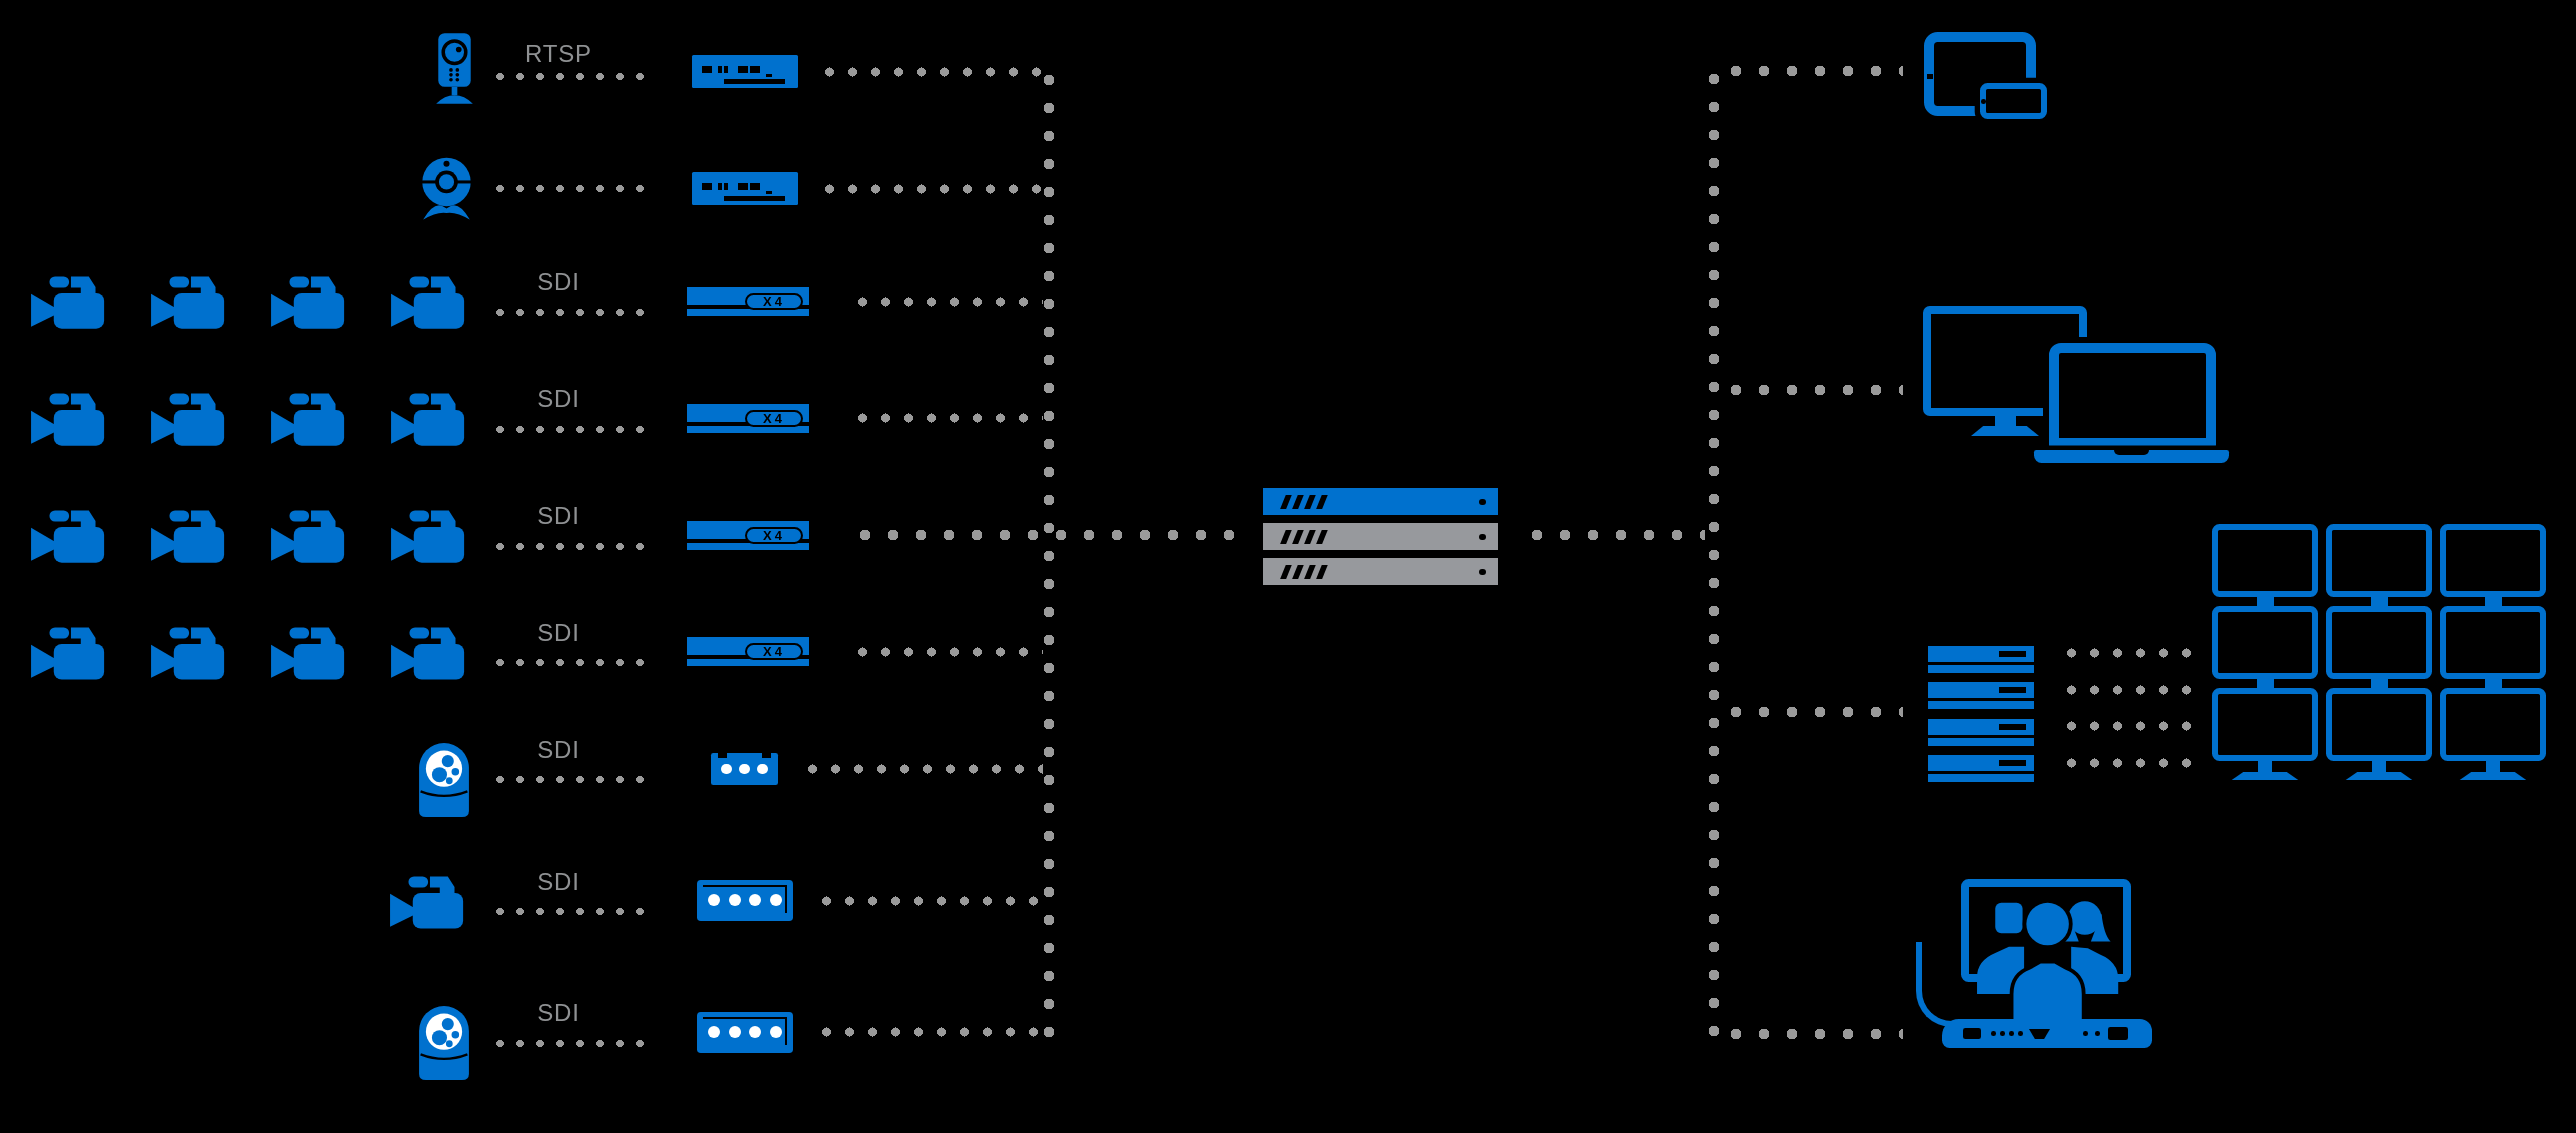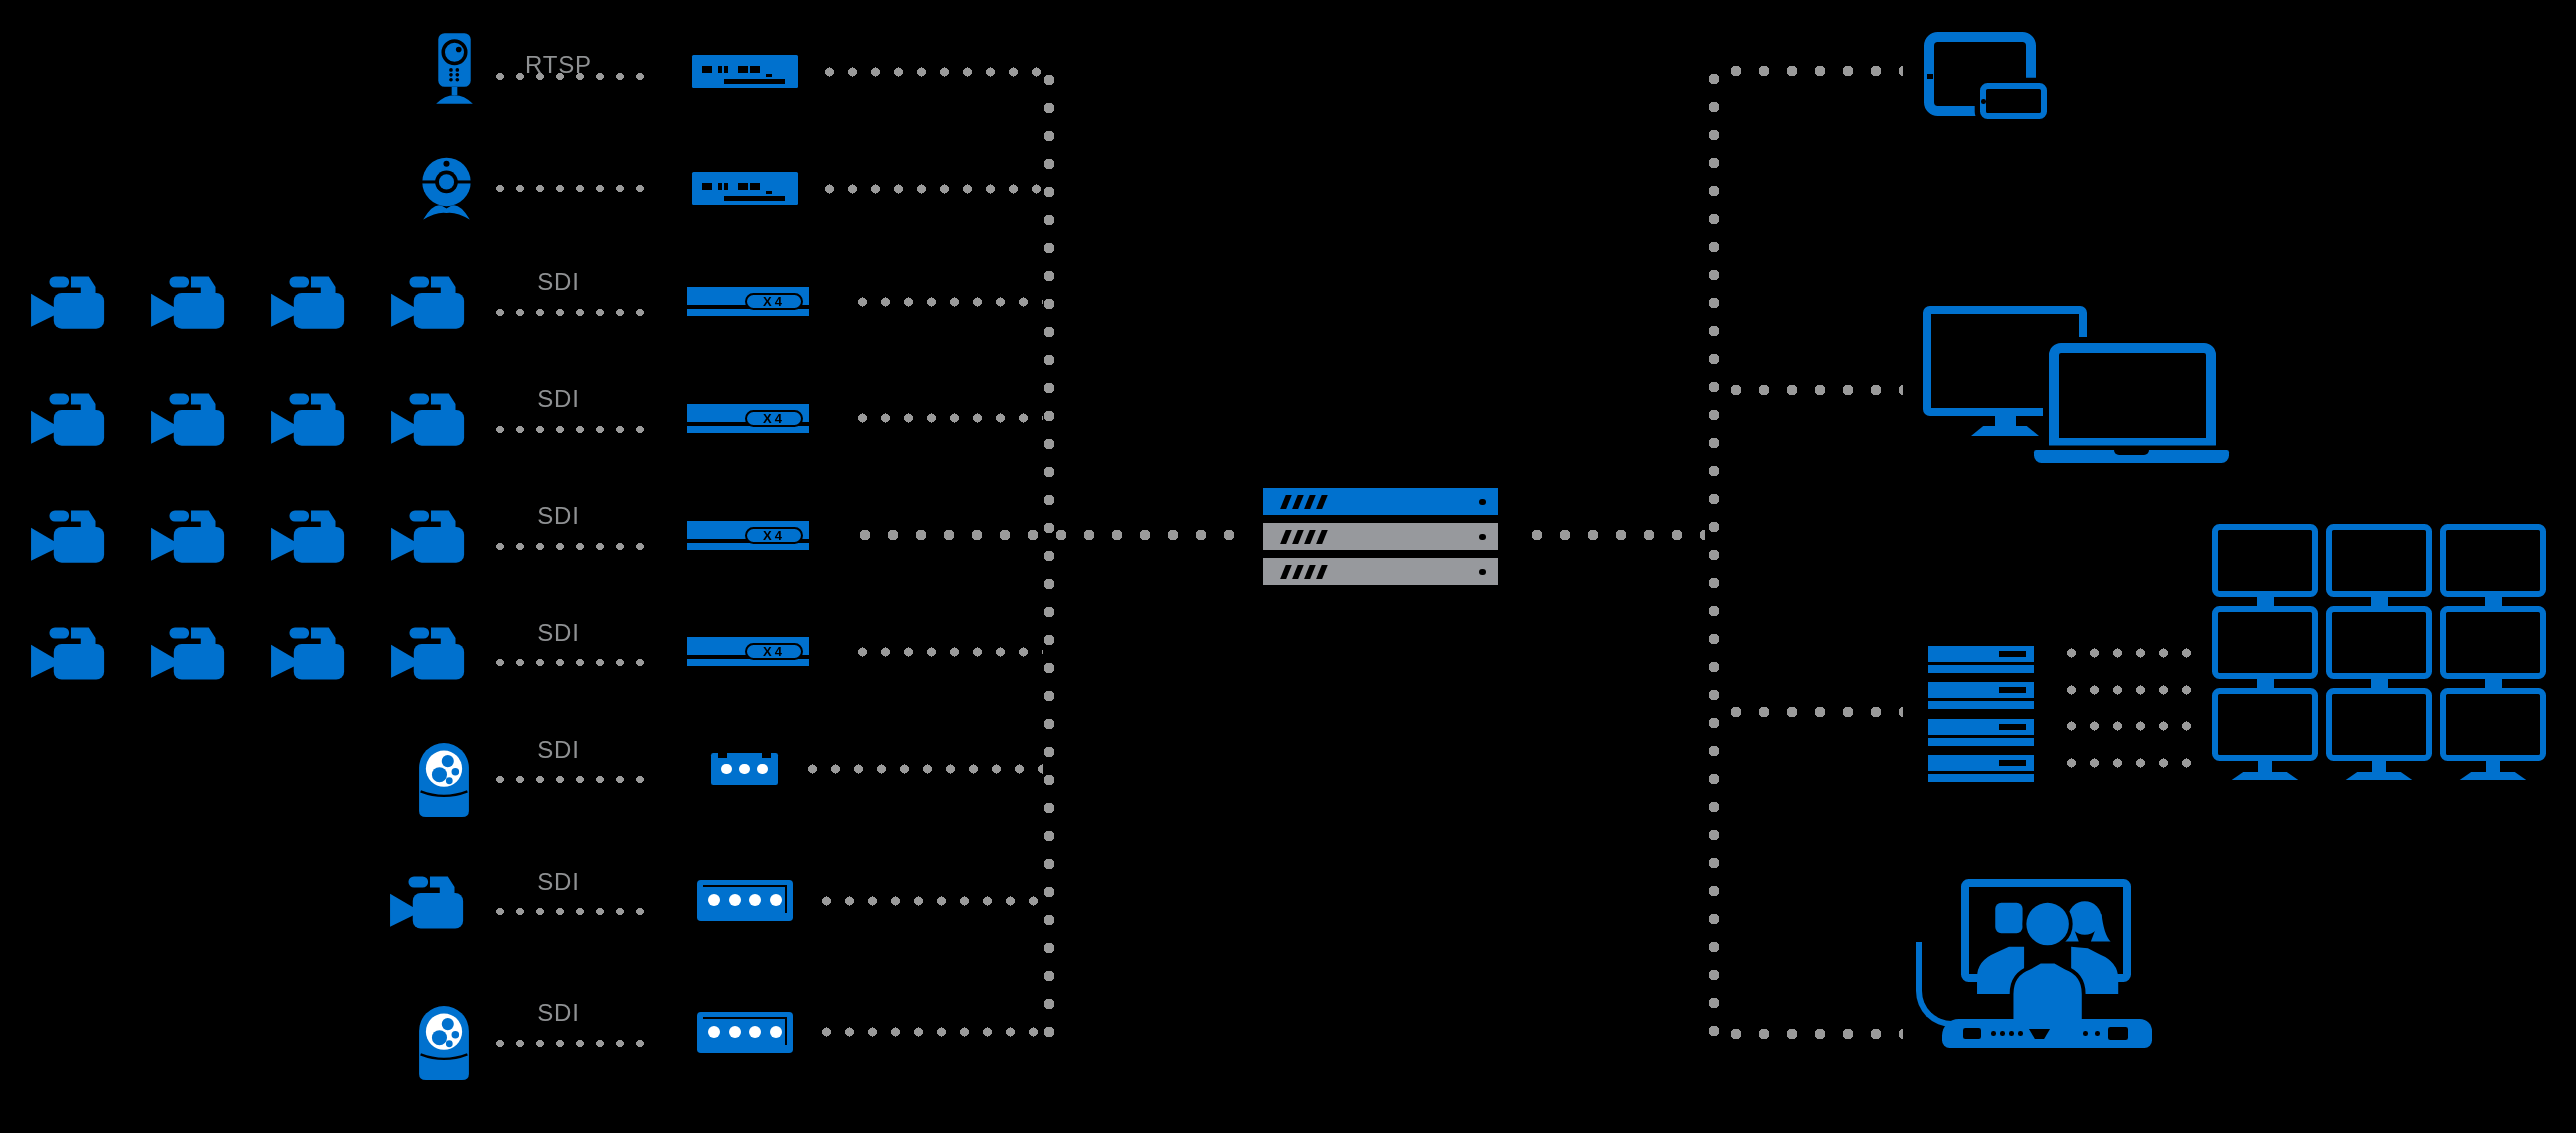--- a/index.html
+++ b/index.html
@@ -104,21 +104,21 @@
         <circle cx="48" cy="38" r="5" fill="#0071CE"></circle>
         <circle cx="40" cy="50" r="4.5" fill="#0071CE"></circle>
         <path d="M2,64 Q33,76 64,64" stroke="#000" stroke-width="3" fill="none"></path>
       </symbol>
     </defs>
   </svg>
 
   <svg class="abs" style="left:433px;top:33px;width:43px;height:71px" viewBox="0 0 56 94" width="43" height="71">
       <use href="#ic-ipcam"></use>
     </svg>
-  <div class="abs lbl" style="left:490px;top:50px">RTSP</div>
+  <div class="abs lbl" style="left:490px;top:39px">RTSP</div>
   <div class="abs dots sm" style="left:490px;top:71px;width:163px"></div>
   <div class="abs enc-rack" style="left:692px;top:55px">
     <i style="left:10px;top:10.6px;width:10px;height:7.6px"></i>
       <i style="left:26px;top:10.6px;width:3.8px;height:7.6px"></i>
     <i style="left:32px;top:10.6px;width:3.8px;height:7.6px"></i>
       <i style="left:46px;top:11.4px;width:10px;height:6.8px"></i>
     <i style="left:58px;top:11.4px;width:10px;height:6.8px"></i>
       <i style="left:74px;top:19px;width:6px;height:3px"></i>
     <i style="left:32px;top:23.5px;width:61px;height:5.3px"></i>
   </div>

